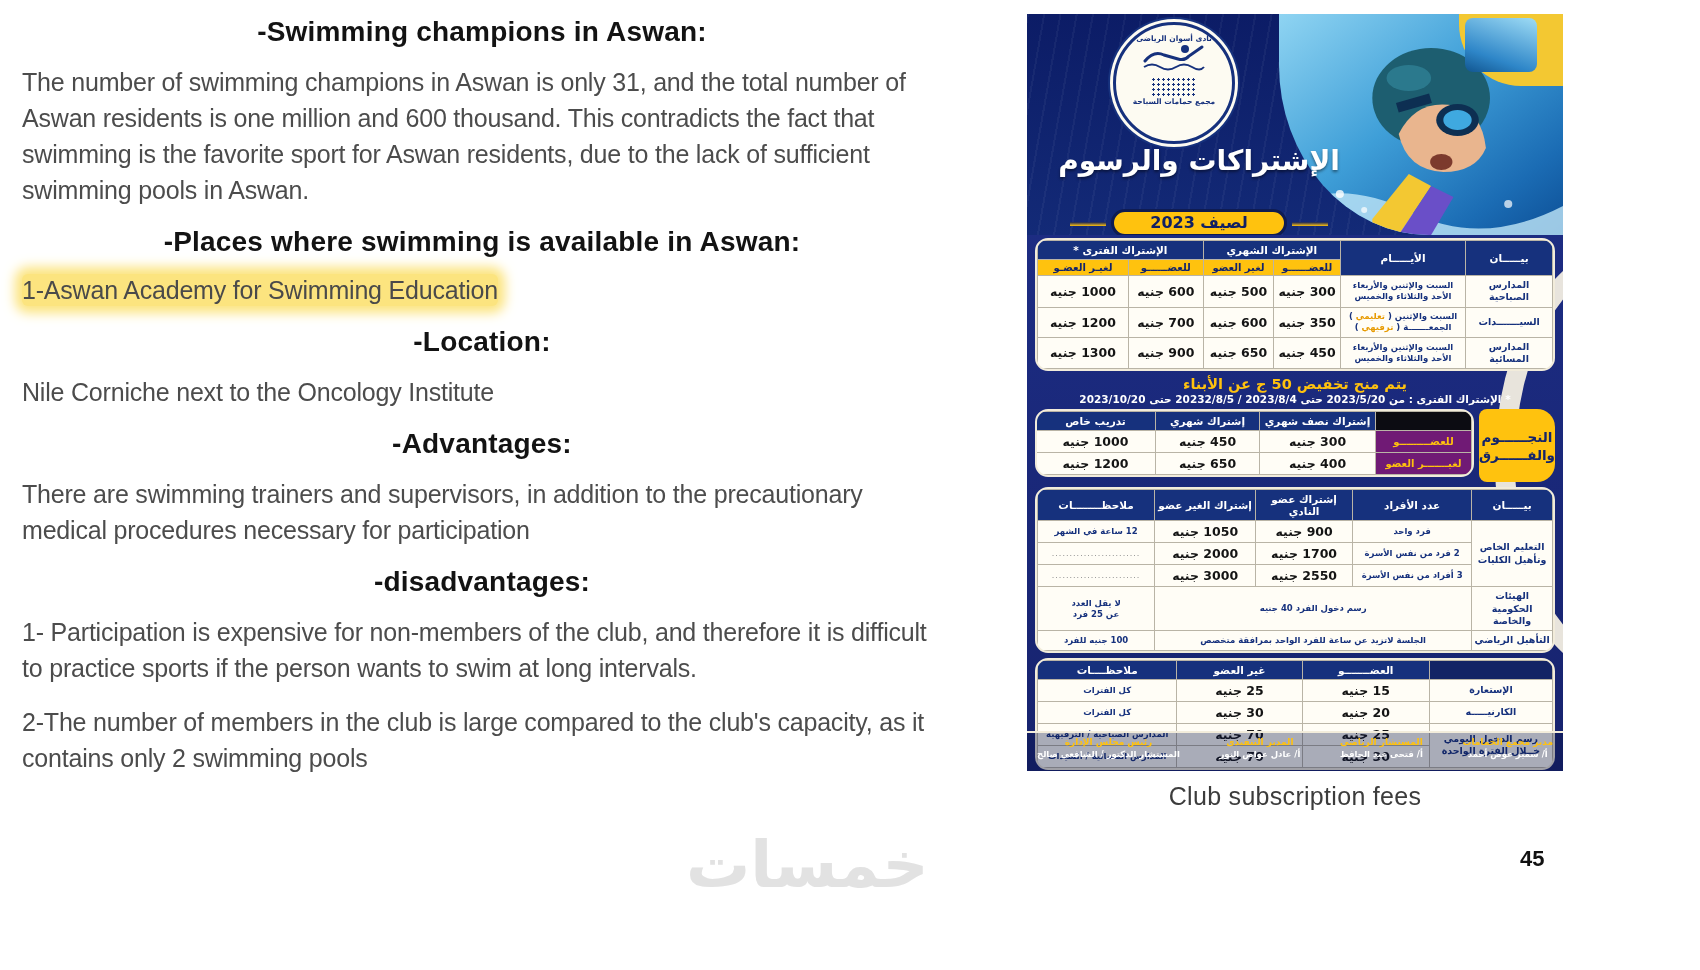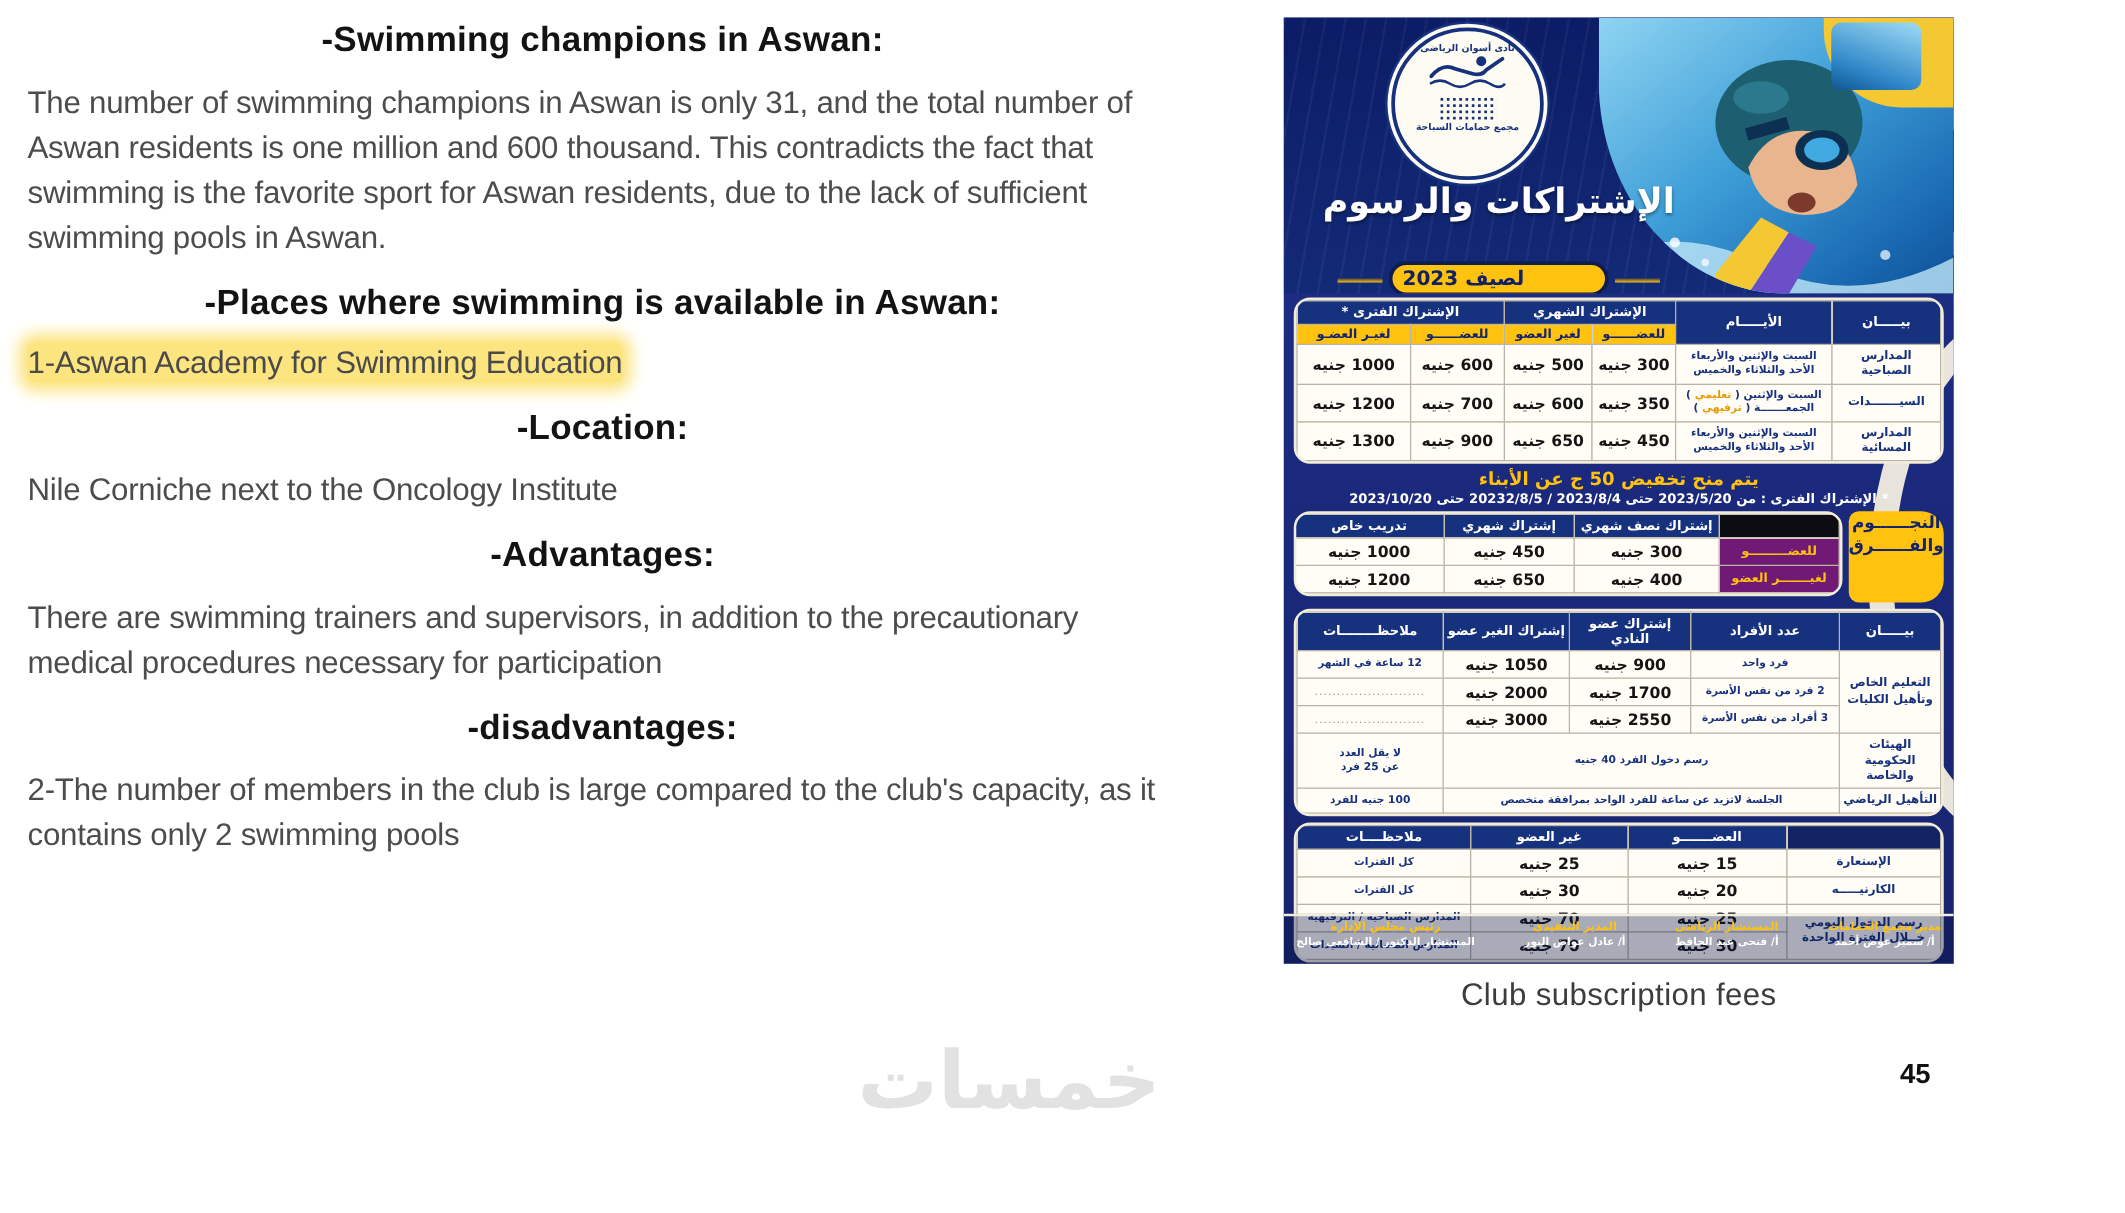--- a/index.html
+++ b/index.html
@@ -88,21 +88,21 @@
   }
   .poster-title {
     position:absolute; left:14px; top:130px; width:316px; text-align:center;
     color:#fff; font-weight:700; z-index:3; text-shadow:0 2px 3px rgba(0,0,0,.45);
   }
   .poster-title .t1 { font-size:28px; line-height:34px; }
   .poster-title .t2 { font-size:23px; line-height:29px; }
   .badge {
     position:absolute; left:84px; top:195px; width:176px; z-index:3;
     background:#ffc20e; border:3px solid #0f1c52; border-radius:15px;
-    color:#102063; font-weight:700; font-size:16px; text-align:left; padding:1px 8px 2px;
+    color:#102063; font-weight:700; font-size:16px; text-align:center; padding:1px 8px 2px;
   }
   .badge::before, .badge::after {
     content:""; position:absolute; top:46%; width:36px; height:4px;
     background:linear-gradient(180deg,#102063,#ffc20e);
   }
   .badge::before { right:-44px; } .badge::after { left:-44px; }
 
   .poster-body { position:relative; z-index:2; padding:3px 8px 0; }
 
   .tblwrap {
@@ -129,21 +129,21 @@
     margin:2px 0 1px; position:relative; z-index:2;
   }
   .pnote {
     color:#ffffff; font-weight:700; font-size:10.5px; text-align:center;
     margin:0 0 4px; position:relative; z-index:2;
   }
 
   .t2row { display:flex; gap:5px; margin-bottom:5px; position:relative; z-index:2; }
   .t2label {
     width:76px; flex:none; background:#ffc20e; border-radius:8px 18px 18px 8px;
-    display:flex; flex-direction:column; align-items:center;
+    display:flex; flex-direction:column; justify-content:center; align-items:center;
     color:#13246b; font-weight:700; font-size:13.5px; line-height:1.35;
   }
   .t2wrap { flex:1; }
   th.blk { background:#0c0c12; }
   td.mem { background:#701a75; color:#ffc20e; font-weight:700; font-size:10px;margin-left:12px; }
 
   .sec-title {
     color:#ffc20e; font-weight:700; font-size:13px; text-align:center;
     margin:3px 0 4px; position:relative; z-index:2; text-shadow:0 1px 2px rgba(0,0,0,.4);
   }
@@ -169,20 +169,21 @@
     <span class="hl">1-Aswan Academy for Swimming Education</span>
   </div>
 
   <h2 class="lh">-Location:</h2>
   <p class="lp">Nile Corniche next to the Oncology Institute</p>
 
   <h2 class="lh">-Advantages:</h2>
   <p class="lp">There are swimming trainers and supervisors, in addition to the precautionary medical procedures necessary for participation</p>
 
   <h2 class="lh">-disadvantages:</h2>
+  <p class="lp">1- Participation is expensive for non-members of the club, and therefore it is difficult to practice sports if the person wants to swim at long intervals.</p>
   <p class="lp" style="margin:0">2-The number of members in the club is large compared to the club's capacity, as it contains only 2 swimming pools</p>
 </div>
 
 <div class="poster" dir="rtl">
   <div class="swoosh"></div>
 
   <div class="poster-header">
     <div class="header-ring"></div>
 
     <div class="photo">

